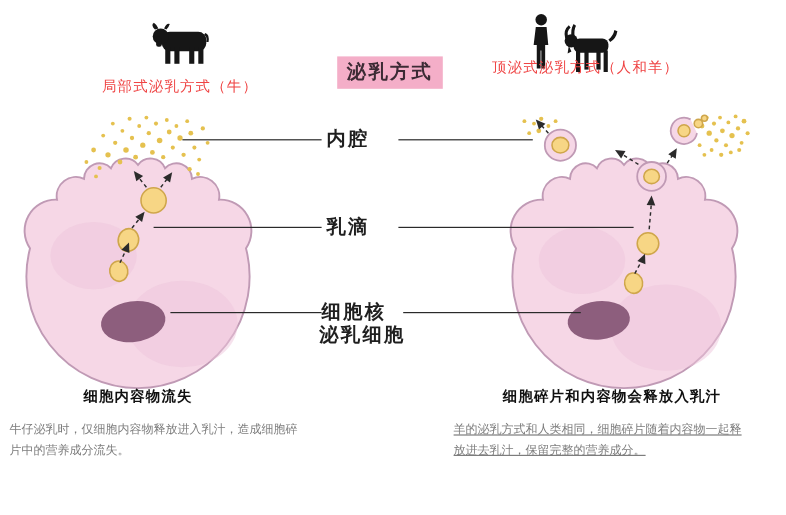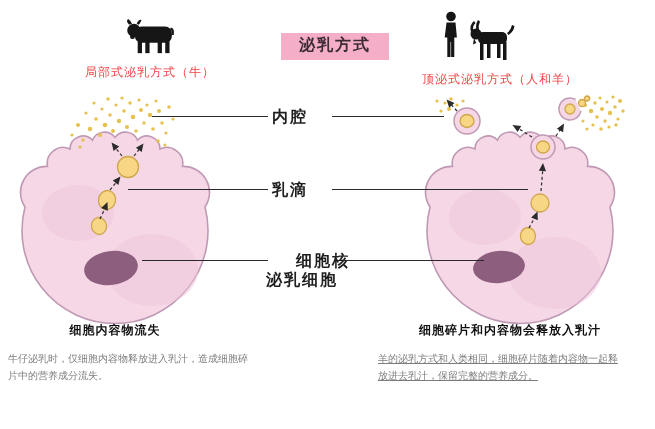--- a/index.html
+++ b/index.html
@@ -27,21 +27,21 @@
   .nucleus { fill:var(--nucleus-fill,#8d5e7d); }
   .dash { stroke:#2b2b2b; stroke-width:1.2; stroke-dasharray:3 2.6; fill:none; }
   .tip { fill:#2b2b2b; }
   .silhouette { fill:#161616; }
 </style>
 </head>
 <body>
 
 <div class="stage">
 
-  <div class="abs title-box" style="left:281px; top:33px; width:108px; height:27px;font-family:Liberation Mono, monospace;">泌乳方式</div>
+  <div class="abs title-box" style="left:281px; top:47px; width:88px; height:27px;">泌乳方式</div>
 
   <svg class="abs" style="left:122px; top:18px;" width="58" height="38" viewBox="0 0 60 40">
     <g class="silhouette">
       <rect x="13" y="9" width="39" height="17" rx="7"></rect>
       <rect x="16" y="23" width="4.5" height="14"></rect>
       <rect x="24" y="23" width="4.5" height="14"></rect>
       <rect x="37" y="23" width="4.5" height="14"></rect>
       <rect x="45" y="23" width="4.5" height="14"></rect>
       <circle cx="12" cy="13" r="7"></circle>
       <path d="M7 7 Q3 3 6 1 Q9 3 10 6 Z"></path>
@@ -66,21 +66,21 @@
       <circle cx="13" cy="16" r="5.5"></circle>
       <path d="M11 20 l-1 6.5 l3.2 -1.5 z"></path>
       <rect x="15" y="14" width="29" height="12" rx="5"></rect>
       <rect x="17" y="24" width="3.5" height="18"></rect>
       <rect x="24" y="24" width="3.5" height="16"></rect>
       <rect x="34" y="24" width="3.5" height="16"></rect>
       <rect x="40" y="24" width="3.5" height="18"></rect>
       <path d="M44 15 q4 -3 5 -8 l2.5 1 q-1 6 -6 9 z"></path>
     </g>
   </svg>
-  <div class="abs caption" style="left:398px; top:71px; width:180px;text-align:right;">顶泌式泌乳方式（人和羊）</div>
+  <div class="abs caption" style="left:398px; top:48px; width:180px;">顶泌式泌乳方式（人和羊）</div>
 
   <svg class="abs" style="left:10px; top:95px;" width="215" height="235" viewBox="0 0 215 235">
     <path class="cell-body" d="M195 112 A93 93 0 1 1 15 112
          a26 26 0 0 1 22.5 -40.6
          a16 16 0 0 1 22.5 -17.4
          a13 13 0 0 1 22.5 -8.8
          a13 13 0 0 1 22.5 -2.8
          a13 13 0 0 1 22.5 2.8
          a13 13 0 0 1 22.5 8.8
          a16 16 0 0 1 22.5 17.4
@@ -221,21 +221,21 @@
   <div class="abs line" style="left:152px; top:116px; width:116px;"></div>
   <div class="abs line" style="left:332px; top:116px; width:112px;"></div>
   <div class="abs conn-label" style="left:272px; top:106px; width:56px;">内腔</div>
 
   <div class="abs line" style="left:128px; top:189px; width:140px;"></div>
   <div class="abs line" style="left:332px; top:189px; width:196px;"></div>
   <div class="abs conn-label" style="left:272px; top:179px; width:56px;">乳滴</div>
 
   <div class="abs line" style="left:142px; top:260px; width:126px;"></div>
   <div class="abs line" style="left:336px; top:260px; width:148px;"></div>
-  <div class="abs conn-label" style="left:268px; top:250px; width:64px;margin-left:28px;">细胞核</div>
+  <div class="abs conn-label" style="left:268px; top:250px; width:64px;">细胞核</div>
   <div class="abs conn-label" style="left:266px; top:269px; width:72px;">泌乳细胞</div>
 
   <div class="abs heading" style="left:15px; top:322px; width:200px;">细胞内容物流失</div>
   <div class="abs heading" style="left:372px; top:322px; width:276px;text-align:center;">细胞碎片和内容物会释放入乳汁</div>
 
   <div class="abs desc" style="left:8px; top:350px; width:244px;">牛仔泌乳时，仅细胞内容物释放进入乳汁，造成细胞碎片中的营养成分流失。</div>
   <div class="abs desc" style="left:378px; top:350px; width:246px;text-decoration:underline;">羊的泌乳方式和人类相同，细胞碎片随着内容物一起释放进去乳汁，保留完整的营养成分。</div>
 
 </div>
 

